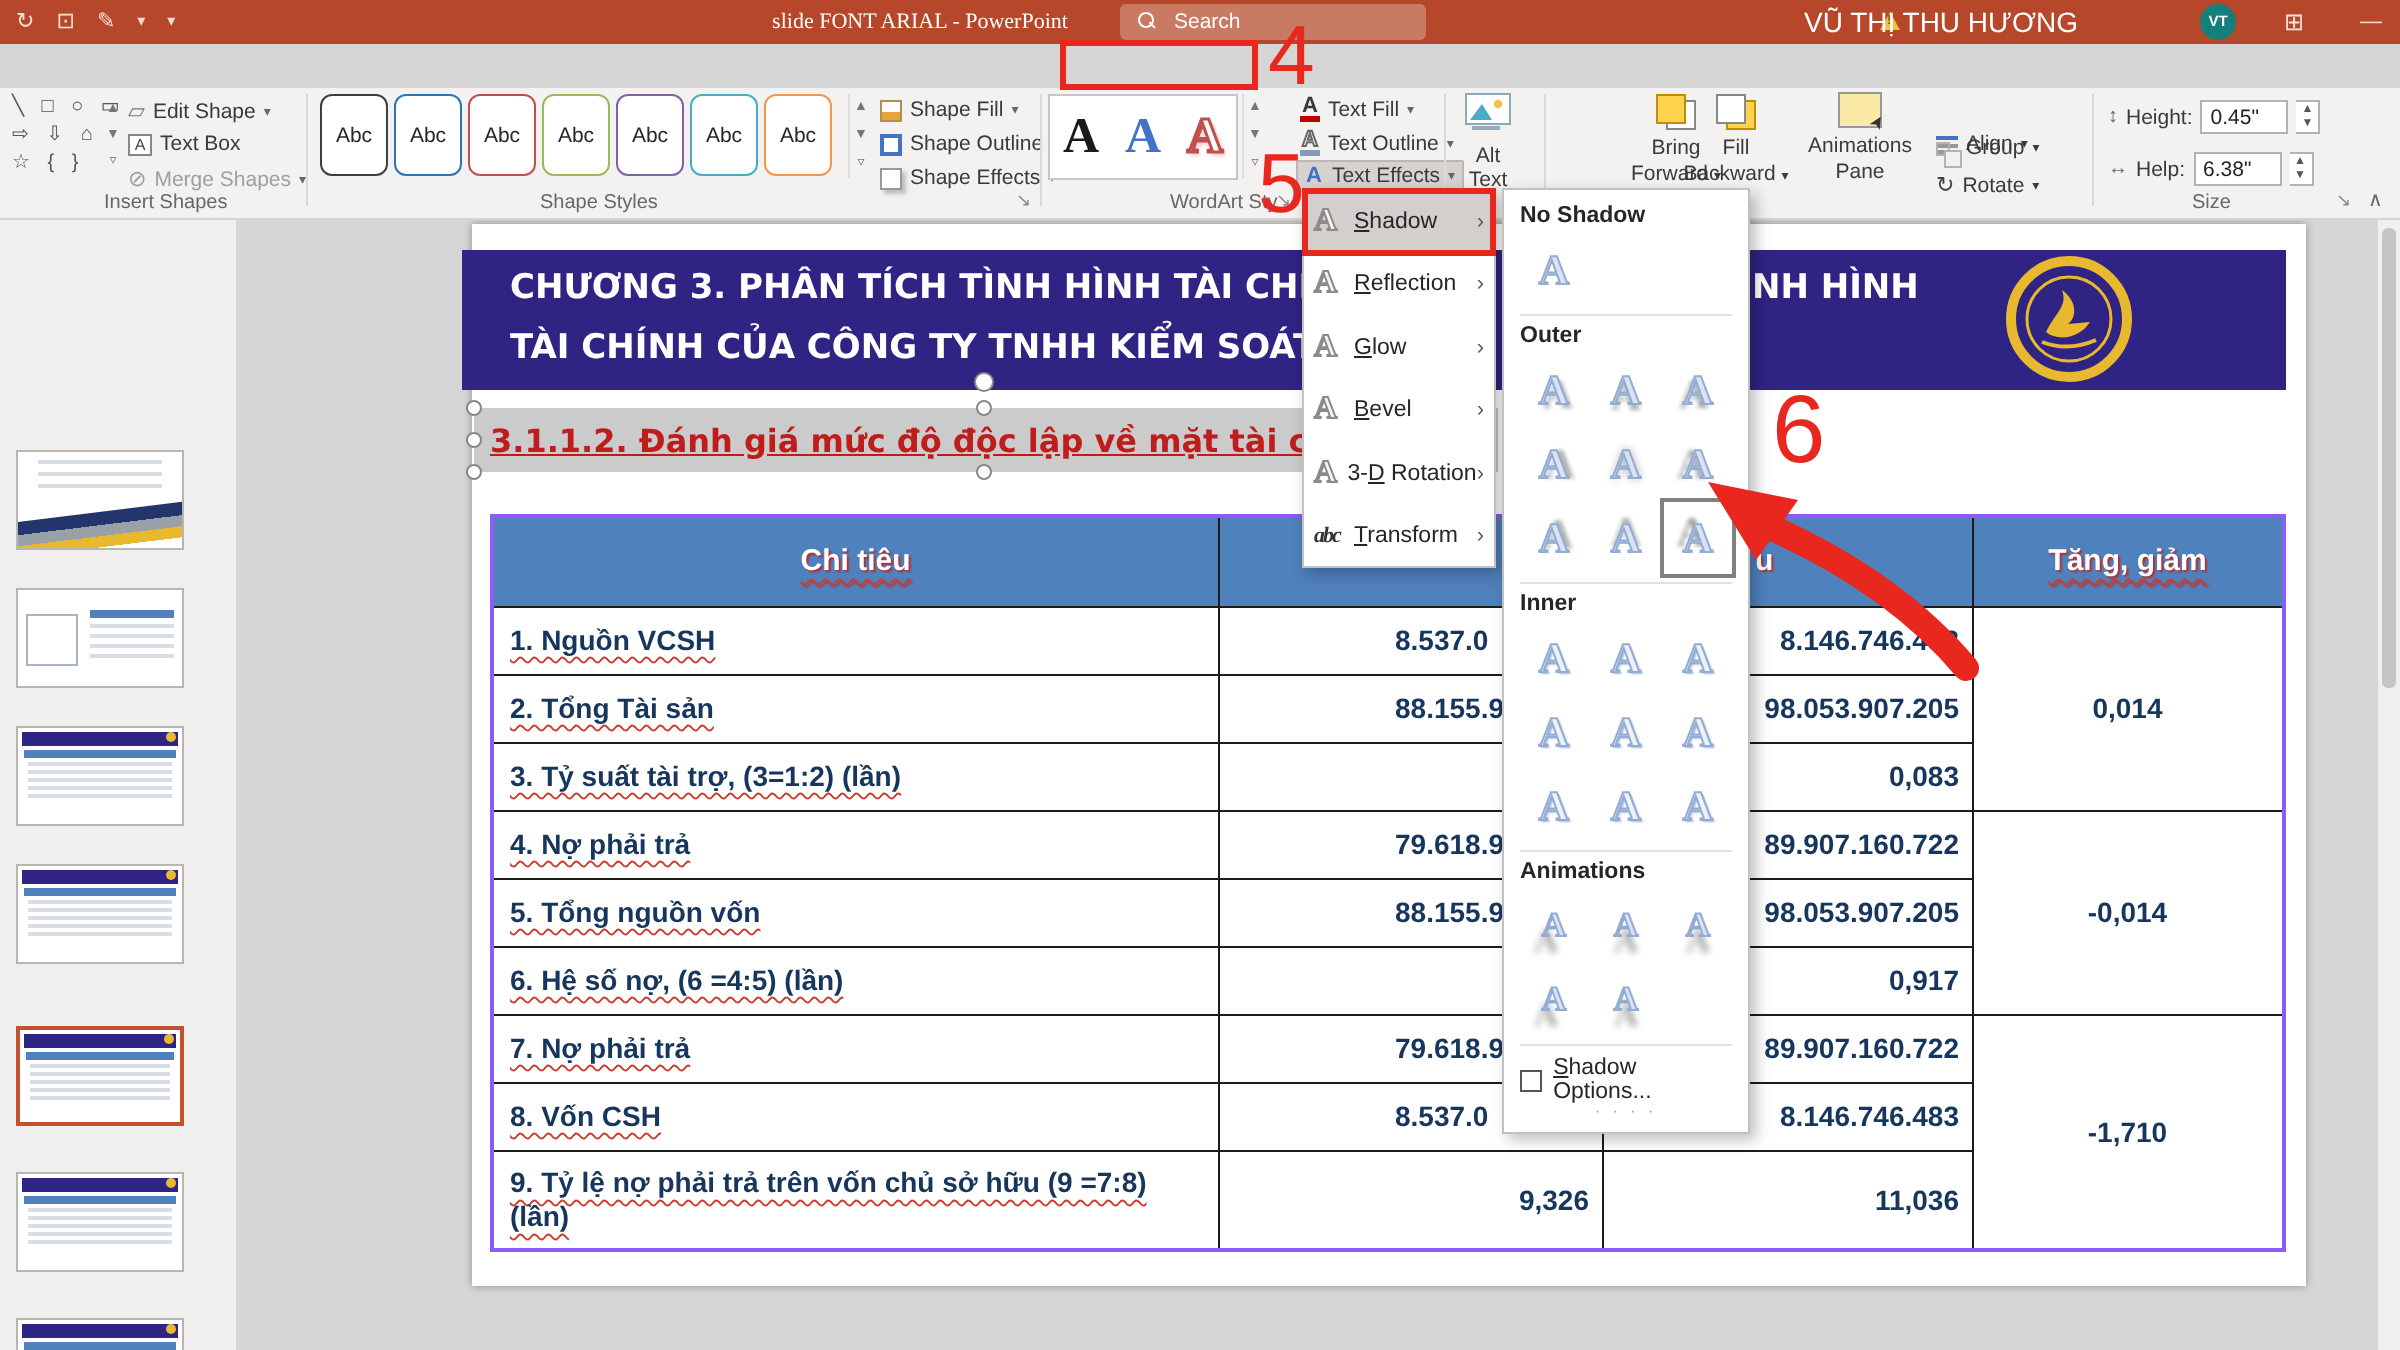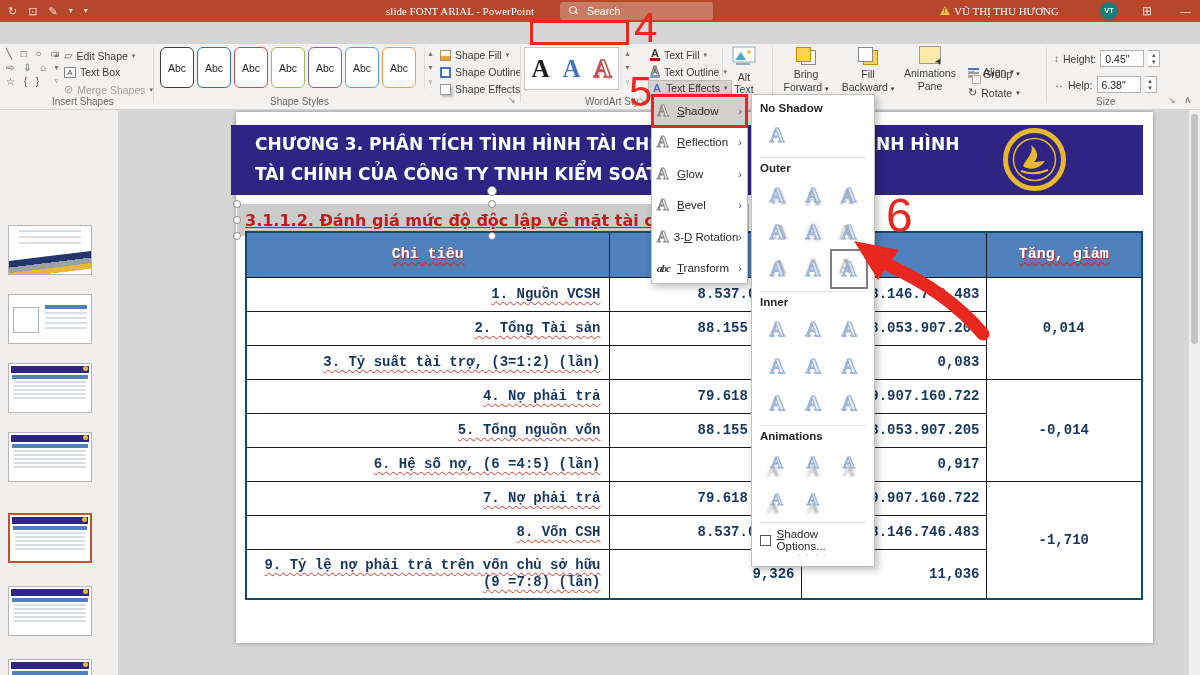--- a/index.html
+++ b/index.html
@@ -10,21 +10,21 @@
 #titlebar{position:absolute;left:0;top:0;width:1200px;height:22px;background:#B7472A;color:#fff;z-index:6}
 .qat{position:absolute;left:8px;top:0;height:22px;display:flex;gap:11px;align-items:center;color:#F6DED6;font-size:11px}
 .qat span{line-height:22px}
 #tb-title{position:absolute;left:290px;width:340px;top:0;line-height:22px;text-align:center;font-size:11px;color:#fff;font-family:Liberation Serif, serif;white-space:nowrap}
 #searchbox{position:absolute;left:560px;top:2px;width:153px;height:18px;background:#C97A62;border-radius:3px;display:flex;align-items:center;padding-left:27px;font-size:10.5px;color:#fff}
 .mag{position:absolute;left:9px;top:4px;width:8px;height:8px}
 .mag::before{content:"";position:absolute;width:6px;height:6px;border:1.3px solid #fff;border-radius:50%}
 .mag::after{content:"";position:absolute;left:5px;top:6px;width:4px;height:1.3px;background:#fff;transform:rotate(45deg)}
 #warn{position:absolute;left:940px;top:6px;width:0;height:0;border-left:5px solid transparent;border-right:5px solid transparent;border-bottom:9px solid #F2C244}
 #warn::after{content:"!";position:absolute;left:-1.5px;top:1px;font-size:7px;color:#7a5a00;font-weight:bold}
-#tb-user{position:absolute;left:954px;top:0;line-height:22px;font-size:11px;color:#fff;font-family:Liberation Serif, serif;white-space:nowrap}
+#tb-user{position:absolute;left:902px;top:0;line-height:22px;font-size:14px;color:#fff;font-family:Liberation Sans, sans-serif;white-space:nowrap}
 #avatar{position:absolute;left:1100px;top:2px;width:18px;height:18px;border-radius:50%;background:#15807B;color:#fff;font-size:7.5px;text-align:center;line-height:18px;font-weight:bold}
 #winicon{position:absolute;left:1142px;top:0;line-height:22px;font-size:12px;color:#F6DED6}
 #winmin{position:absolute;left:1180px;top:0;line-height:22px;font-size:11px;color:#F6DED6}
 
 #tabsrow{position:absolute;left:0;top:22px;width:1200px;height:22px;background:#F3F2F1;z-index:5}
 #tabs{display:flex;padding-left:2px}
 .tab{padding:0 11px;line-height:22px;font-size:11.5px;color:#484644;white-space:nowrap;cursor:default}
 .tab.active{color:#B7472A;font-weight:bold;box-shadow:inset 0 -3px 0 #B7472A}
 
 #ribbon{position:absolute;left:0;top:44px;width:1200px;height:66px;background:#F3F2F1;border-bottom:1px solid #D5D3D1;z-index:5}
@@ -88,28 +88,28 @@
 
 #slide{position:absolute;left:236px;top:112px;width:917px;height:531px;background:#fff;box-shadow:0 0 4px rgba(0,0,0,.35);z-index:1}
 #banner{position:absolute;left:231px;top:125px;width:912px;height:70px;background:#2F2483;z-index:2}
 .bt{position:absolute;color:#fff;font-weight:bold;font-size:17px;font-family:"DejaVu Sans",sans-serif;white-space:nowrap}
 #logo{position:absolute;left:772px;top:3px;width:63px;height:63px}
 #subtitle{position:absolute;left:237px;top:204px;width:512px;height:32px;background:#CBCBCB;z-index:2;display:flex;align-items:center;padding-left:8px}
 #subtitle span{color:#BE1D1B;font-weight:bold;font-size:16px;text-decoration:underline;font-family:"DejaVu Sans",sans-serif;white-space:nowrap}
 .hdl{position:absolute;width:8px;height:8px;background:#fff;border:1px solid #8a8886;border-radius:50%;z-index:4}
 #rot{position:absolute;left:487px;top:186px;width:10px;height:10px;border:1.5px solid #8a8886;border-radius:50%;background:#fff;z-index:4}
 
-#ptable{position:absolute;left:245px;top:231px;border-collapse:collapse;table-layout:fixed;background:#fff;z-index:2;font-family:Liberation Mono, monospace;border:2px solid #0c4a6e}
+#ptable{position:absolute;left:245px;top:257px;border-collapse:collapse;table-layout:fixed;background:#fff;z-index:2;font-family:Liberation Sans, sans-serif;border:2px solid #8b5cf6}
 #ptable th,#ptable td{border:1px solid #1c1c1c;font-weight:bold;color:#17365D;font-size:14px;overflow:hidden}
 #ptable thead tr{height:45px}
 #ptable tbody tr{height:34px}
 #ptable tbody tr:last-child{height:50px}
 #ptable th{background:#4F81BD;color:#fff;font-size:15px;text-shadow:1px 1px 1px rgba(200,30,20,.85)}
 #ptable th.c3h{text-align:left;padding-left:76px}
-.lblc{text-align:right;padding:2px 8px;line-height:17px}
+.lblc{text-align:left;padding:2px 8px;line-height:17px}
 .vc{text-align:right;padding-right:6px}
 .vc.frag{text-align:left;padding-left:88px}
 .chg{text-align:center}
 .sect td{border-top:2px solid #141414}
 .wavy{text-decoration:underline;text-decoration-style:wavy;text-decoration-color:#cf3a2b;text-decoration-thickness:1px;text-underline-offset:3px}
 
 #fx-menu{position:absolute;left:651px;top:94px;width:97px;height:190px;background:#fff;border:1px solid #C3C1BF;box-shadow:2px 3px 7px rgba(0,0,0,.25);z-index:30}
 .mi{display:flex;align-items:center;height:31.5px;padding:0 5px;cursor:pointer}
 .mi.hl{background:#D2CFCD;outline:3px solid #E8271E;outline-offset:-2px}
 .mi-ico{width:20px;font-weight:bold;font-size:16px;color:#f4f4f4;-webkit-text-stroke:1px #8a8a8a;font-family:"Liberation Serif",serif}
@@ -251,21 +251,21 @@
         <rect x="1" y="1" width="22" height="15" fill="#fff" stroke="#8ab"></rect>
         <polygon points="3,14 9,6 14,14" fill="#4BACC6"></polygon>
         <circle cx="17" cy="6" r="2" fill="#F2C244"></circle>
         <rect x="4" y="17" width="14" height="2" fill="#9ab"></rect>
       </svg>
       <div>Alt</div>
       <div>Text</div>
     </div>
     <div class="gdiv" style="left:772px"></div>
 
-    <div class="bigbtn" style="left:776px">
+    <div class="bigbtn" style="left:808px">
       <div class="bicon ic-bf"></div>
       <div>Bring</div>
       <div><span>Forward</span> <span class="car" style="font-size:7px">▾</span></div>
     </div>
     <div class="bigbtn" style="left:838px">
       <div class="bicon ic-sb"></div>
       <div>Fill</div>
       <div><span>Backward</span> <span class="car" style="font-size:7px">▾</span></div>
     </div>
     <div class="bigbtn" style="left:900px">

